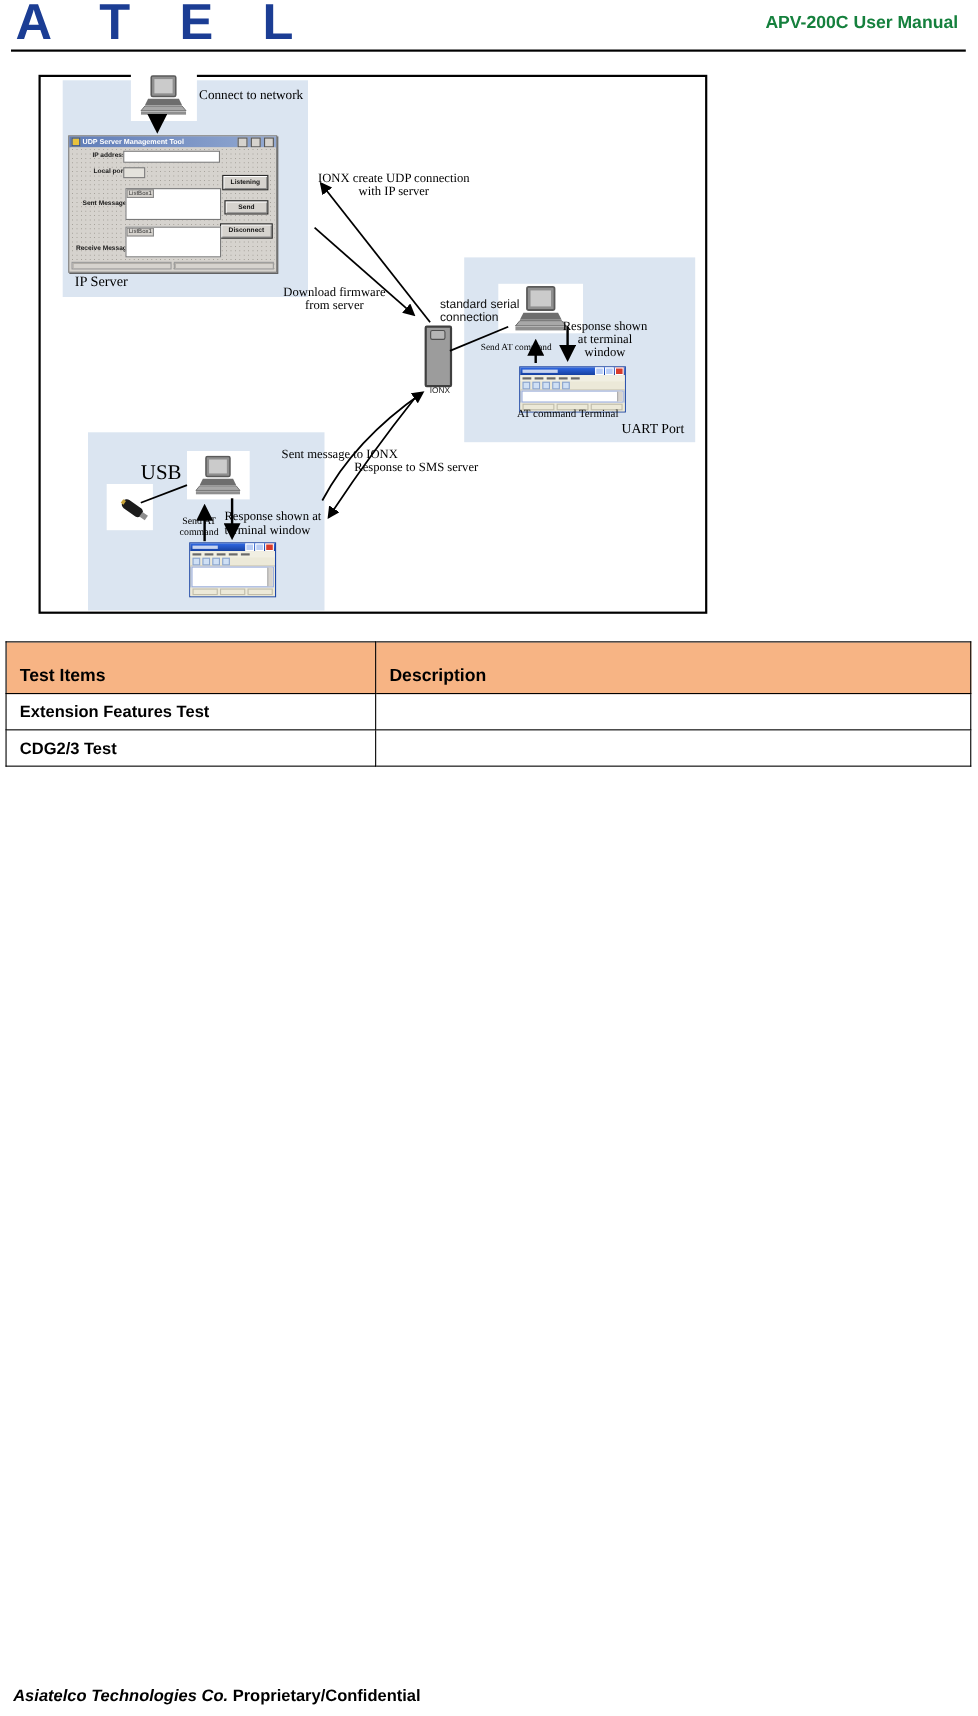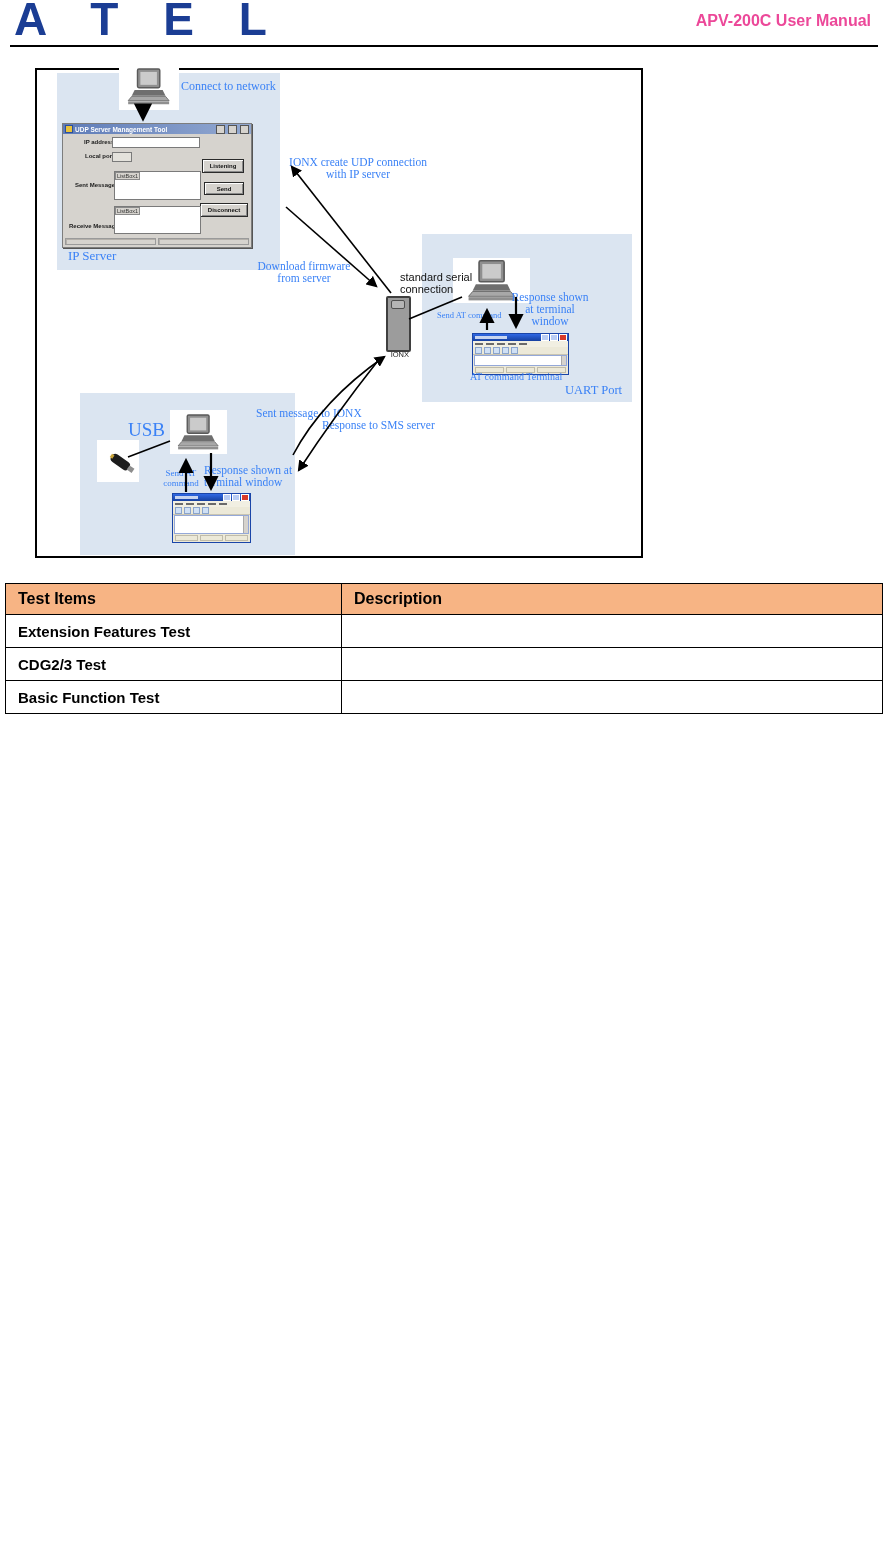--- a/index.html
+++ b/index.html
@@ -4,27 +4,27 @@
 <style>
   html,body{margin:0;padding:0;background:#fff;}
   .page{position:relative;width:889px;height:1560px;background:#fff;overflow:hidden;
         font-family:"Liberation Sans",sans-serif;}
   .abs{position:absolute;}
   .pre{white-space:pre-line;}
 
   
   .logo{left:14px;top:-8px;font-size:46px;font-weight:bold;color:#1b3d94;
         letter-spacing:16px;font-family:"Liberation Sans",sans-serif;}
-  .manual-title{right:18px;top:12px;font-size:16px;font-weight:600;color:#ec4899;}
+  .manual-title{right:18px;top:12px;font-size:16px;font-weight:600;color:#15803d;}
   .hr{left:10px;top:45px;width:868px;height:2px;background:#000;}
 
   
   .frame{left:35px;top:68px;width:604px;height:486px;border:2px solid #000;background:#fff;}
   .panel{background:#dbe5f1;}
-  .serif{font-family:"Liberation Serif",serif;color:#3b82f6;}
+  .serif{font-family:"Liberation Serif",serif;color:#000000;}
   .whitepatch{background:#fff;display:flex;align-items:center;justify-content:center;}
 
   
   .udp-win{left:62px;top:123px;width:188px;height:123px;border:1px solid #7d7d7d;
            background:#d6d3ce;box-shadow:1px 1px 0 #555;font-family:"Liberation Sans",sans-serif;}
   .udp-title{position:absolute;left:0;top:0;right:0;height:10px;
              background:linear-gradient(90deg,#5f7cb8,#93a9d1);display:flex;align-items:center;
              padding:0 2px;color:#fff;font-size:6.5px;font-weight:bold;gap:2px;}
   .udp-title .ticon{width:6px;height:6px;background:#e8c23c;border:1px solid #2b4f9e;}
   .udp-title .tspace{flex:1;}
@@ -60,21 +60,21 @@
 
   
   .ionx{left:386px;top:296px;width:21px;height:52px;background:#9c9c9c;border:2px solid #3f3f3f;border-radius:2px;}
   .ionx .top{position:absolute;left:3px;top:2px;width:12px;height:7px;background:#b5b5b5;
              border:1px solid #4f4f4f;border-radius:2px;}
 
   
   .ttable{left:5px;top:583px;width:878px;border-collapse:collapse;position:absolute;}
   .ttable td,.ttable th{border:1.5px solid #000;text-align:left;vertical-align:middle;
        font-family:"Liberation Sans",sans-serif;}
-  .ttable th{background:#f7b484;font-size:16px;font-weight:bold;height:30px;padding:0 0 0 12px;}
+  .ttable th{background:#f7b484;font-size:16px;font-weight:bold;height:30px;padding:16px 0 0 12px;}
   .ttable td{font-size:15px;font-weight:bold;height:32px;padding:0 0 0 12px;}
 
   .footer{left:12px;top:1533px;font-size:15px;font-weight:bold;color:#000;}
   .footer .it{font-style:italic;}
 
   svg.overlay{position:absolute;left:0;top:0;pointer-events:none;}
 </style>
 </head>
 <body>
 
@@ -279,21 +279,20 @@
       <th>Description</th>
     </tr>
     <tr>
       <td>Extension Features Test</td>
       <td></td>
     </tr>
     <tr>
       <td>CDG2/3 Test</td>
       <td></td>
     </tr>
-    <tr>
-      <td>Basic Function Test</td>
-      <td></td>
-    </tr>
   </tbody>
     </table>
 
+  <div class="abs footer">
+    <span class="it">Asiatelco Technologies Co.</span><span> Proprietary/Confidential</span>
+  </div>
 
 </div>
 
 </body></html>

